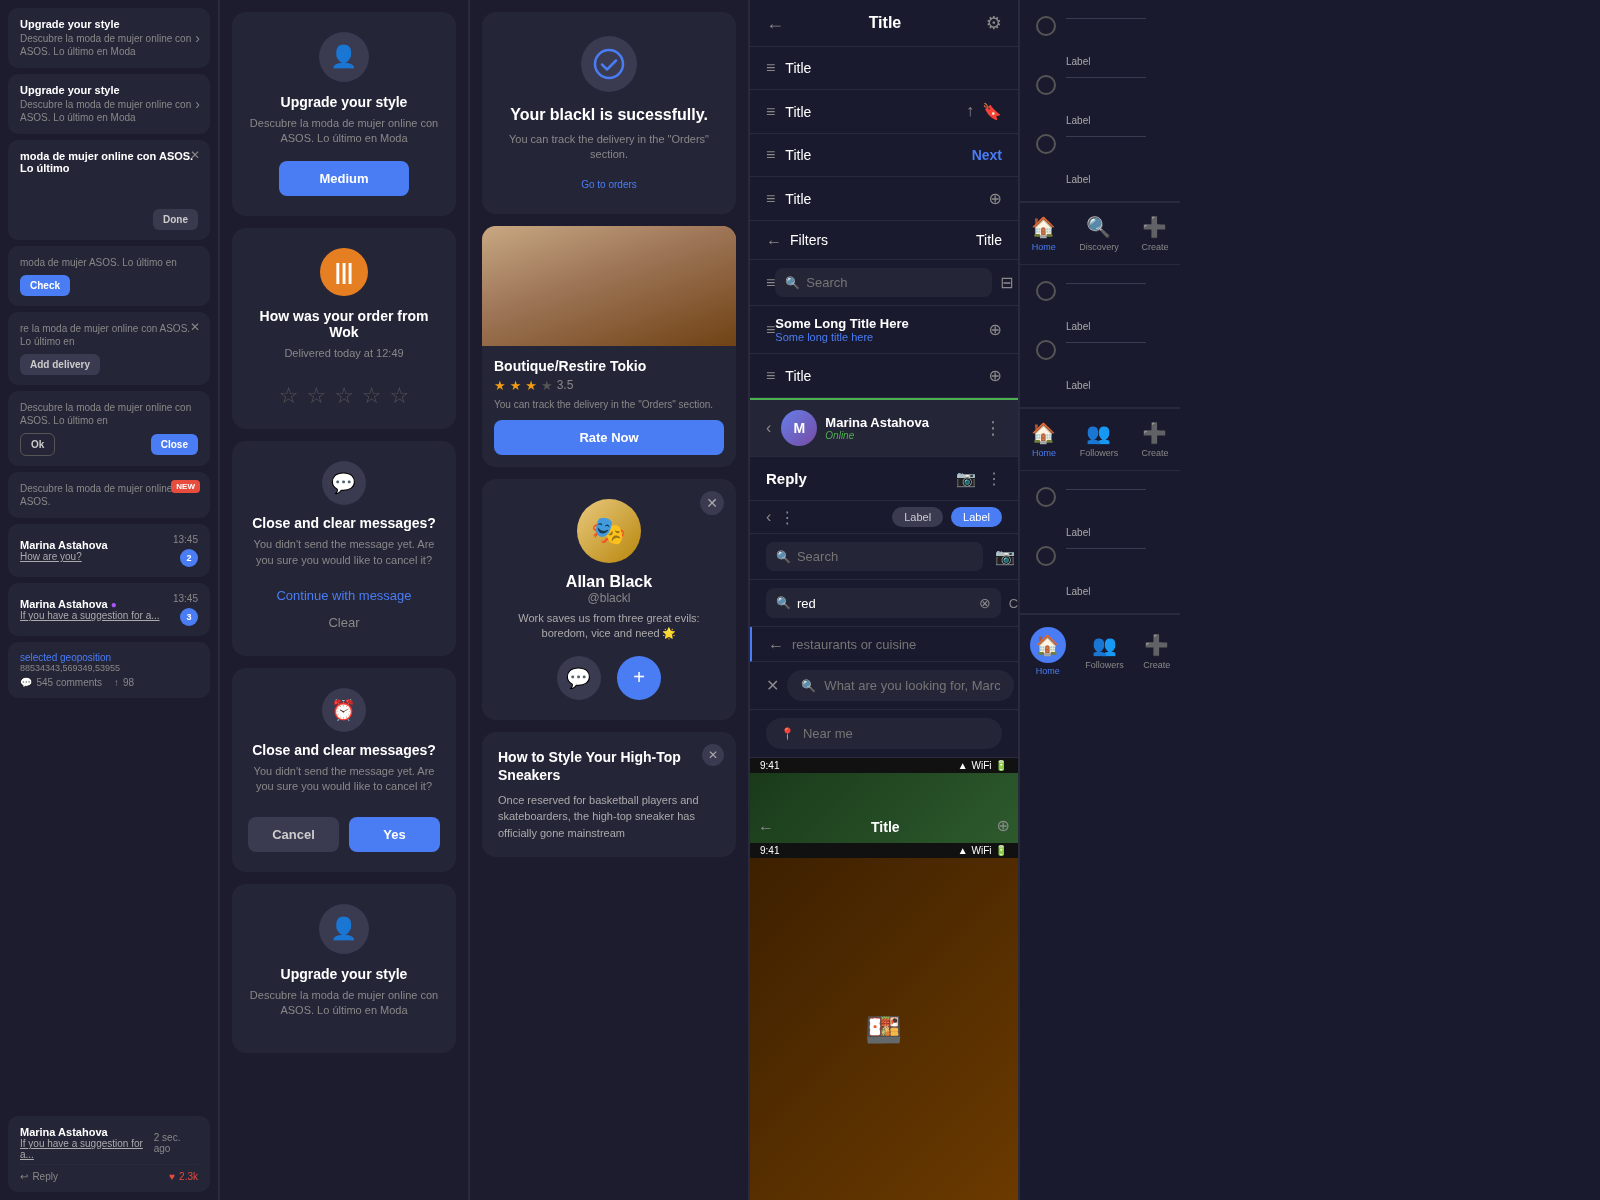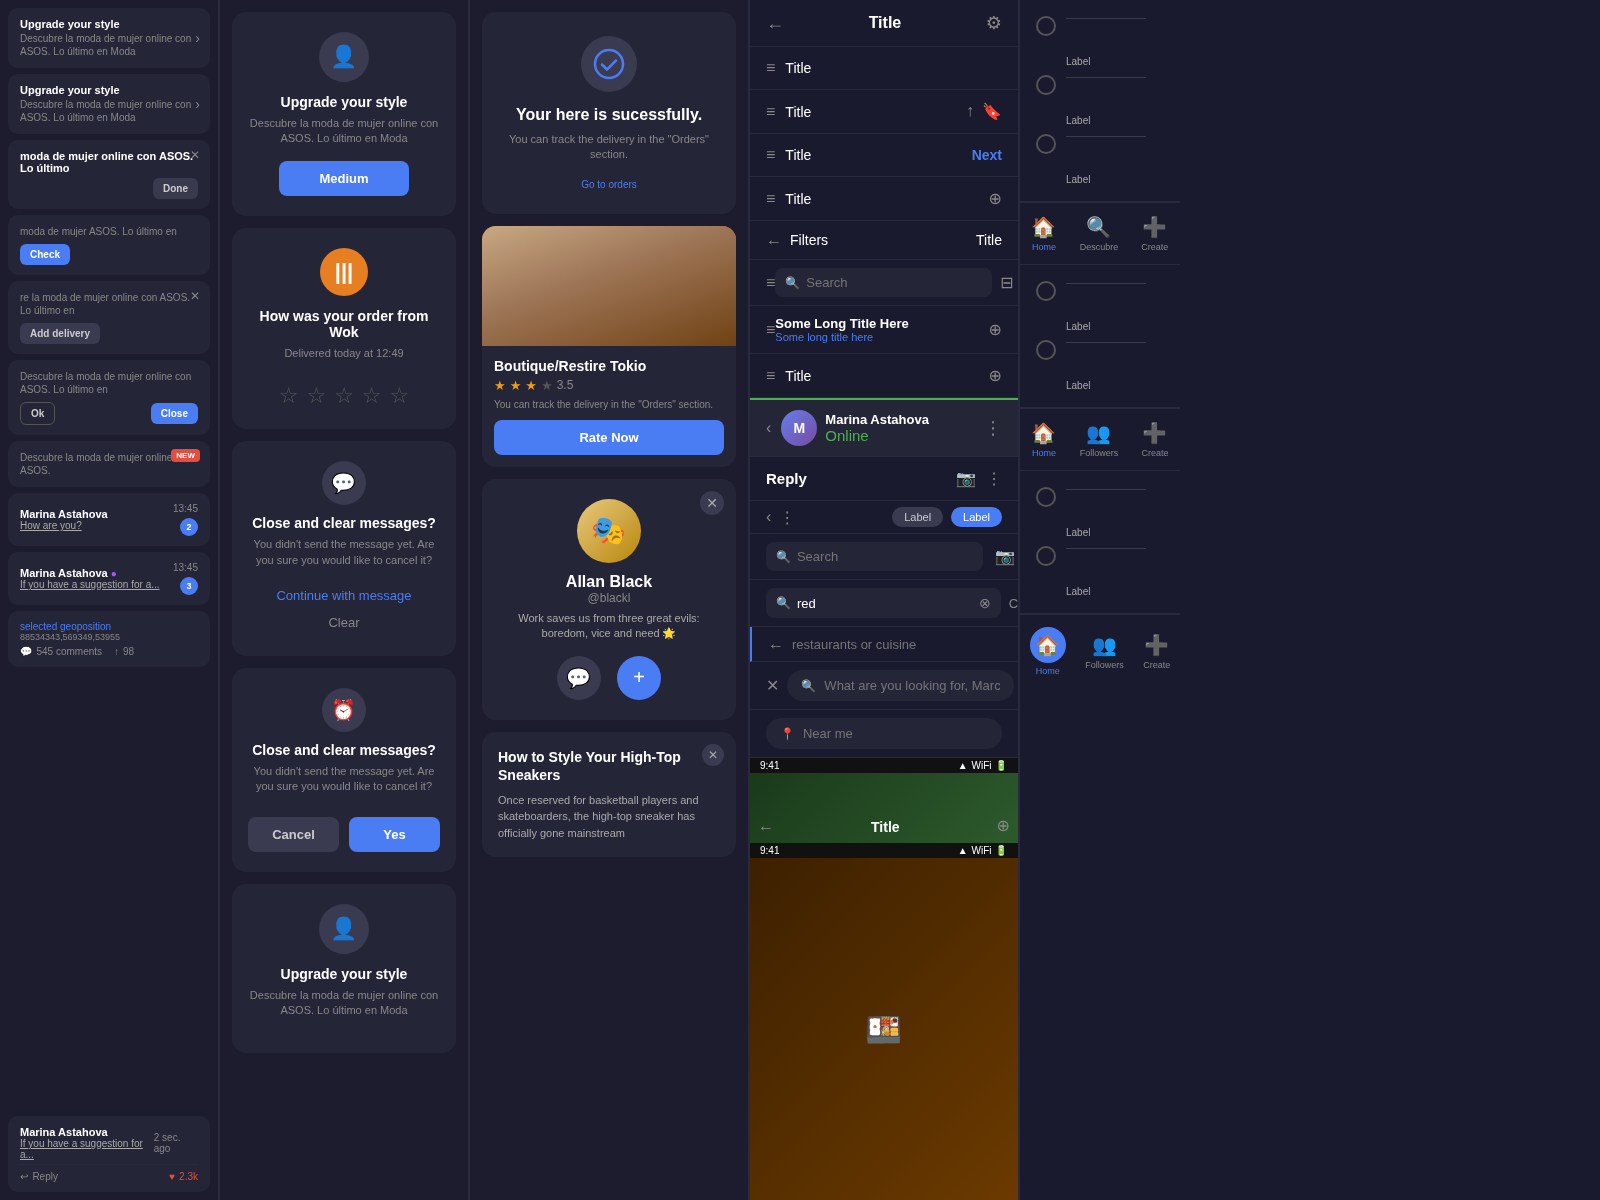--- a/index.html
+++ b/index.html
@@ -77,21 +77,21 @@
     }
     .btn-small {
       border: none;
       border-radius: 6px;
       padding: 5px 10px;
       font-size: 10px;
       cursor: pointer;
       font-weight: 600;
     }
     .btn-blue { background: #4a7df4; color: #fff; }
-    .btn-gray { background: #3a3a4e; color: #ccc; }
+    .btn-gray { background: #3a3a4e; color: #ccc; margin-top: 31px; }
     .btn-outline { background: transparent; border: 1px solid #555; color: #ccc; }
 
     .done-row {
       display: flex;
       align-items: center;
       justify-content: space-between;
       margin-top: 4px;
     }
     .msg-user { font-size: 11px; font-weight: 600; color: #fff; }
     .msg-time { font-size: 10px; color: #888; }
@@ -389,21 +389,21 @@
       border-bottom: 1px solid #2a2a3e;
     }
     .chat-back { color: #888; font-size: 16px; margin-right: 10px; }
     .chat-avatar {
       width: 36px; height: 36px; border-radius: 50%;
       background: linear-gradient(135deg, #667eea, #764ba2);
       display: flex; align-items: center; justify-content: center;
       font-size: 14px; color: #fff; font-weight: 700; margin-right: 8px;
     }
     .chat-name { font-size: 13px; font-weight: 600; color: #fff; }
-    .chat-status { font-size: 15px; color: #4caf50; }
+    .chat-status { font-size: 10px; color: #4caf50; font-style: italic; }
     .chat-more { margin-left: auto; color: #888; font-size: 18px; }
 
     .chats-row {
       display: flex; align-items: center; justify-content: space-between;
       padding: 12px 16px; border-bottom: 1px solid #2a2a3e;
     }
     .chats-label { font-size: 15px; font-weight: 600; color: #fff; }
     .chats-icons { display: flex; gap: 10px; }
     .chats-icon { color: #888; font-size: 16px; }
 
@@ -709,21 +709,21 @@
 
 <div class="col col3">
 
   <div class="success-card">
     <div class="check-circle">
       <svg viewBox="0 0 32 32" fill="none" xmlns="http://www.w3.org/2000/svg">
         <circle cx="16" cy="16" r="14" stroke="#4a7df4" stroke-width="2.5"></circle>
         <path d="M9 16.5l5 5 9-9" stroke="#4a7df4" stroke-width="2.5" stroke-linecap="round" stroke-linejoin="round"></path>
       </svg>
     </div>
-    <div class="success-title">Your here is sucessfully.</div>
+    <div class="success-title">Your blackl is sucessfully.</div>
     <div class="success-sub">You can track the delivery in the "Orders" section.</div>
     <button class="btn-link">Go to orders</button>
   </div>
 
   <div class="product-card">
     <div class="product-img">
       <div class="product-img-face"></div>
     </div>
     <div class="product-body">
       <div class="product-name">Boutique/Restire Tokio</div>
@@ -950,21 +950,21 @@
     <div style="font-size:10px;color:#aaa;margin-left:30px;">Label</div>
   </div>
 
   <div class="nav-bottom">
     <div class="nav-bottom-item">
       <span class="nav-bottom-icon active">🏠</span>
       <span class="nav-bottom-label active">Home</span>
     </div>
     <div class="nav-bottom-item">
       <span class="nav-bottom-icon">🔍</span>
-      <span class="nav-bottom-label">Descubre</span>
+      <span class="nav-bottom-label">Discovery</span>
     </div>
     <div class="nav-bottom-item">
       <span class="nav-bottom-icon">➕</span>
       <span class="nav-bottom-label">Create</span>
     </div>
   </div>
 
   <div class="section-divider"></div>
 
   <div class="radio-group">

